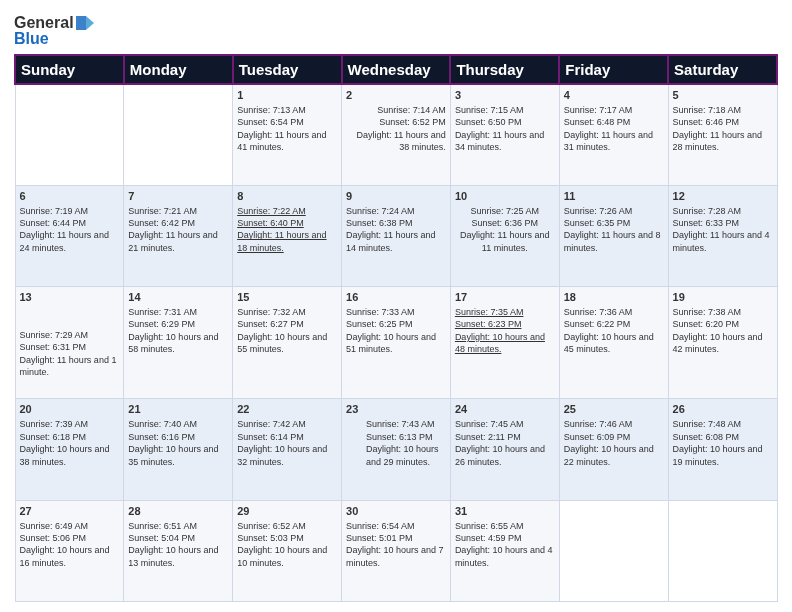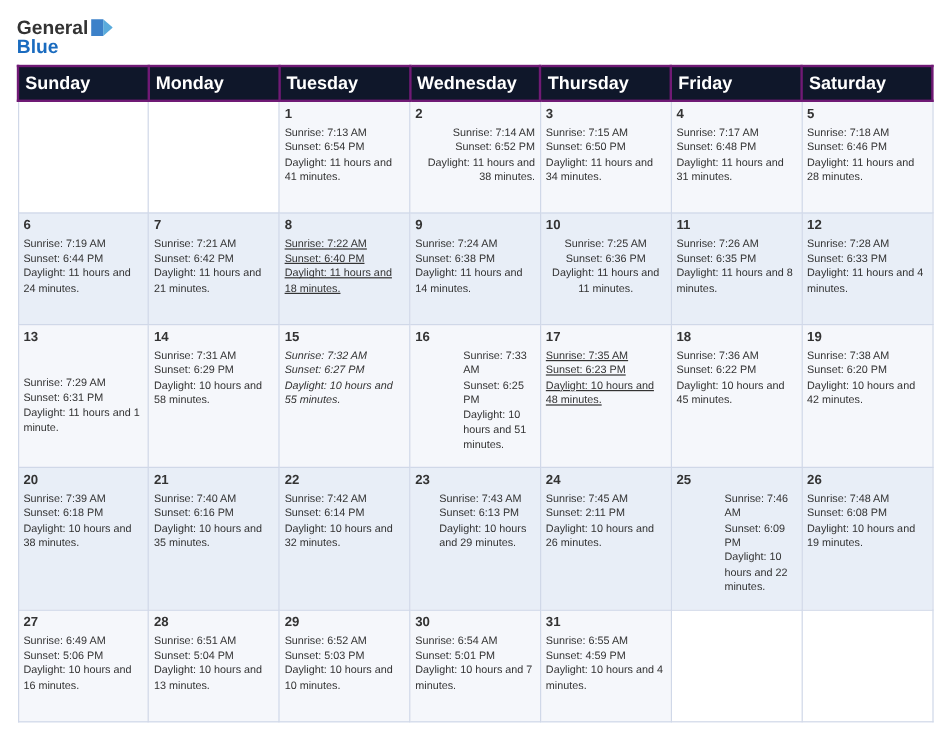--- a/index.html
+++ b/index.html
@@ -207,27 +207,27 @@
 Daylight: 11 hours and 1 minute.</div>
           </td>
           <td>
             <span class="day-num">14</span>
             <div class="day-info" style="white-space: pre-line;">Sunrise: 7:31 AM
 Sunset: 6:29 PM
 Daylight: 10 hours and 58 minutes.</div>
           </td>
           <td>
             <span class="day-num">15</span>
-            <div class="day-info" style="white-space: pre-line; font-style: italic;">Sunrise: 7:32 AM
+            <div class="day-info" style="white-space: pre-line;">Sunrise: 7:32 AM
 Sunset: 6:27 PM
 Daylight: 10 hours and 55 minutes.</div>
           </td>
           <td>
             <span class="day-num">16</span>
-            <div class="day-info" style="white-space: pre-line; margin-left: 40px;">Sunrise: 7:33 AM
+            <div class="day-info" style="white-space: pre-line;">Sunrise: 7:33 AM
 Sunset: 6:25 PM
 Daylight: 10 hours and 51 minutes.</div>
           </td>
           <td>
             <span class="day-num">17</span>
             <div class="day-info" style="white-space: pre-line; text-decoration: underline;">Sunrise: 7:35 AM
 Sunset: 6:23 PM
 Daylight: 10 hours and 48 minutes.</div>
           </td>
           <td>
@@ -269,21 +269,21 @@
 Daylight: 10 hours and 29 minutes.</div>
           </td>
           <td>
             <span class="day-num">24</span>
             <div class="day-info" style="white-space: pre-line;">Sunrise: 7:45 AM
 Sunset: 2:11 PM
 Daylight: 10 hours and 26 minutes.</div>
           </td>
           <td>
             <span class="day-num">25</span>
-            <div class="day-info" style="white-space: pre-line; margin-left: 40px;">Sunrise: 7:46 AM
+            <div class="day-info" style="white-space: pre-line;">Sunrise: 7:46 AM
 Sunset: 6:09 PM
 Daylight: 10 hours and 22 minutes.</div>
           </td>
           <td>
             <span class="day-num">26</span>
             <div class="day-info" style="white-space: pre-line;">Sunrise: 7:48 AM
 Sunset: 6:08 PM
 Daylight: 10 hours and 19 minutes.</div>
           </td>
         </tr>

